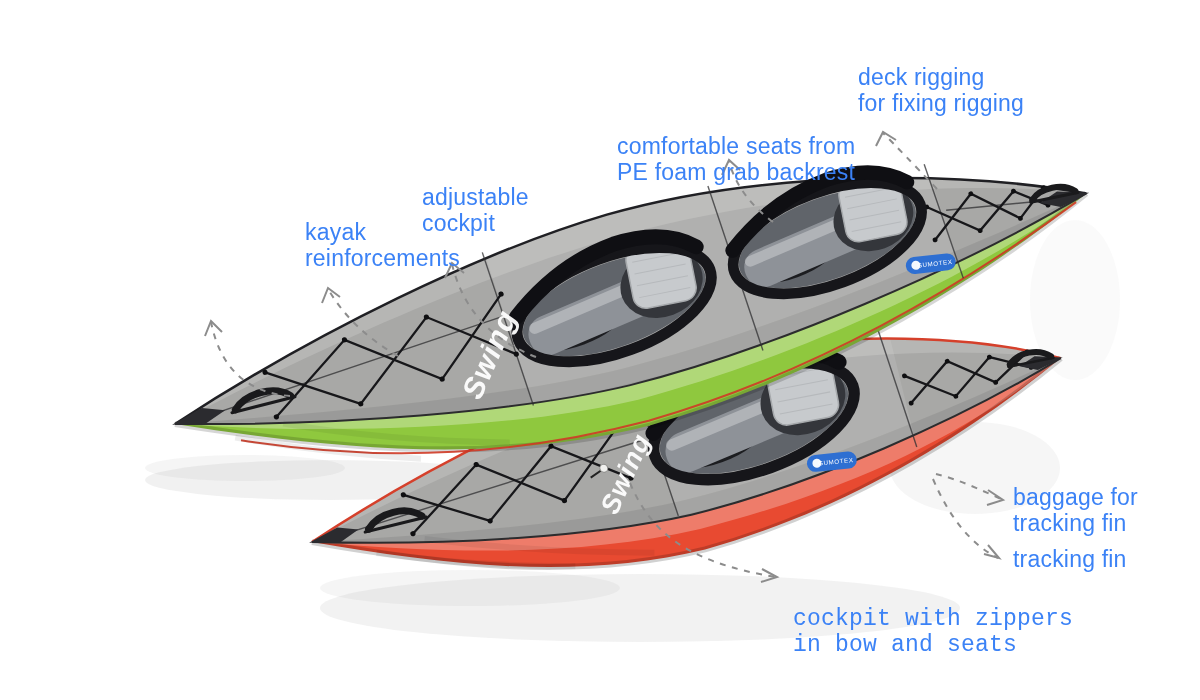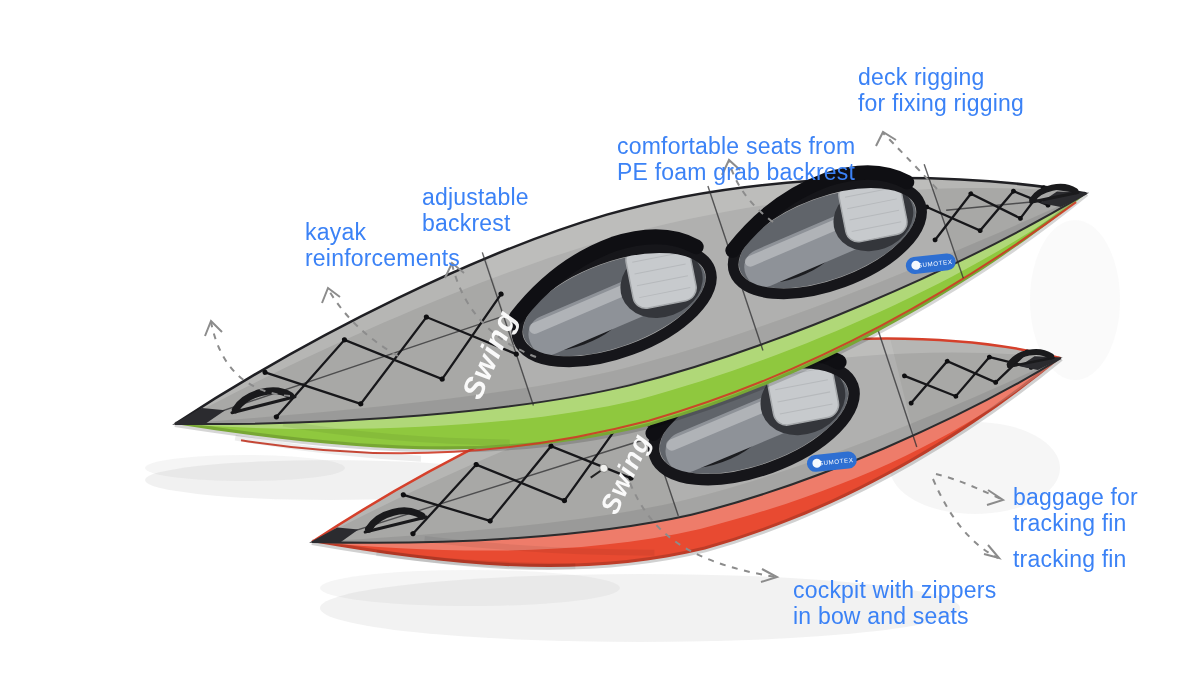--- a/index.html
+++ b/index.html
@@ -9,21 +9,21 @@
   .label{position:absolute;font-size:23px;line-height:26px;letter-spacing:.2px;
          color:#3b82f6;white-space:nowrap;}
   .label span{display:block;}
   #lbl-grab    {left:77px;  top:249px;}
   #lbl-reinf   {left:271px; top:219px;margin-left:34px;}
   #lbl-foot    {left:422px; top:184px;}
   #lbl-seats   {left:617px; top:99px;margin-top:34px;}
   #lbl-rigging {left:858px; top:64px;}
   #lbl-fixture {left:1013px;top:484px;}
   #lbl-fin     {left:1013px;top:546px;}
-  #lbl-cockpit {left:793px; top:577px;}
+  #lbl-cockpit {left:793px; top:606px;font-family:Liberation Mono, monospace;}
 </style>
 </head>
 <body>
 
 <div class="stage">
 
 <svg width="1200" height="700" viewBox="0 0 1200 700">
 
   <g>
     <ellipse cx="330" cy="480" rx="185" ry="20" fill="#9a9a9a" opacity=".14"></ellipse>
@@ -284,21 +284,21 @@
     </g>
   </g>
 </svg>
 
 <div class="label" id="lbl-reinf">
   <span>kayak</span>
   <span>reinforcements</span>
 </div>
 <div class="label" id="lbl-foot">
   <span>adjustable</span>
-  <span>backrest</span>
+  <span>cockpit</span>
 </div>
 <div class="label" id="lbl-seats">
   <span>comfortable seats from</span>
   <span>PE foam grab backrest</span>
 </div>
 <div class="label" id="lbl-rigging">
   <span>deck rigging</span>
   <span>for fixing rigging</span>
 </div>
 <div class="label" id="lbl-fixture">

